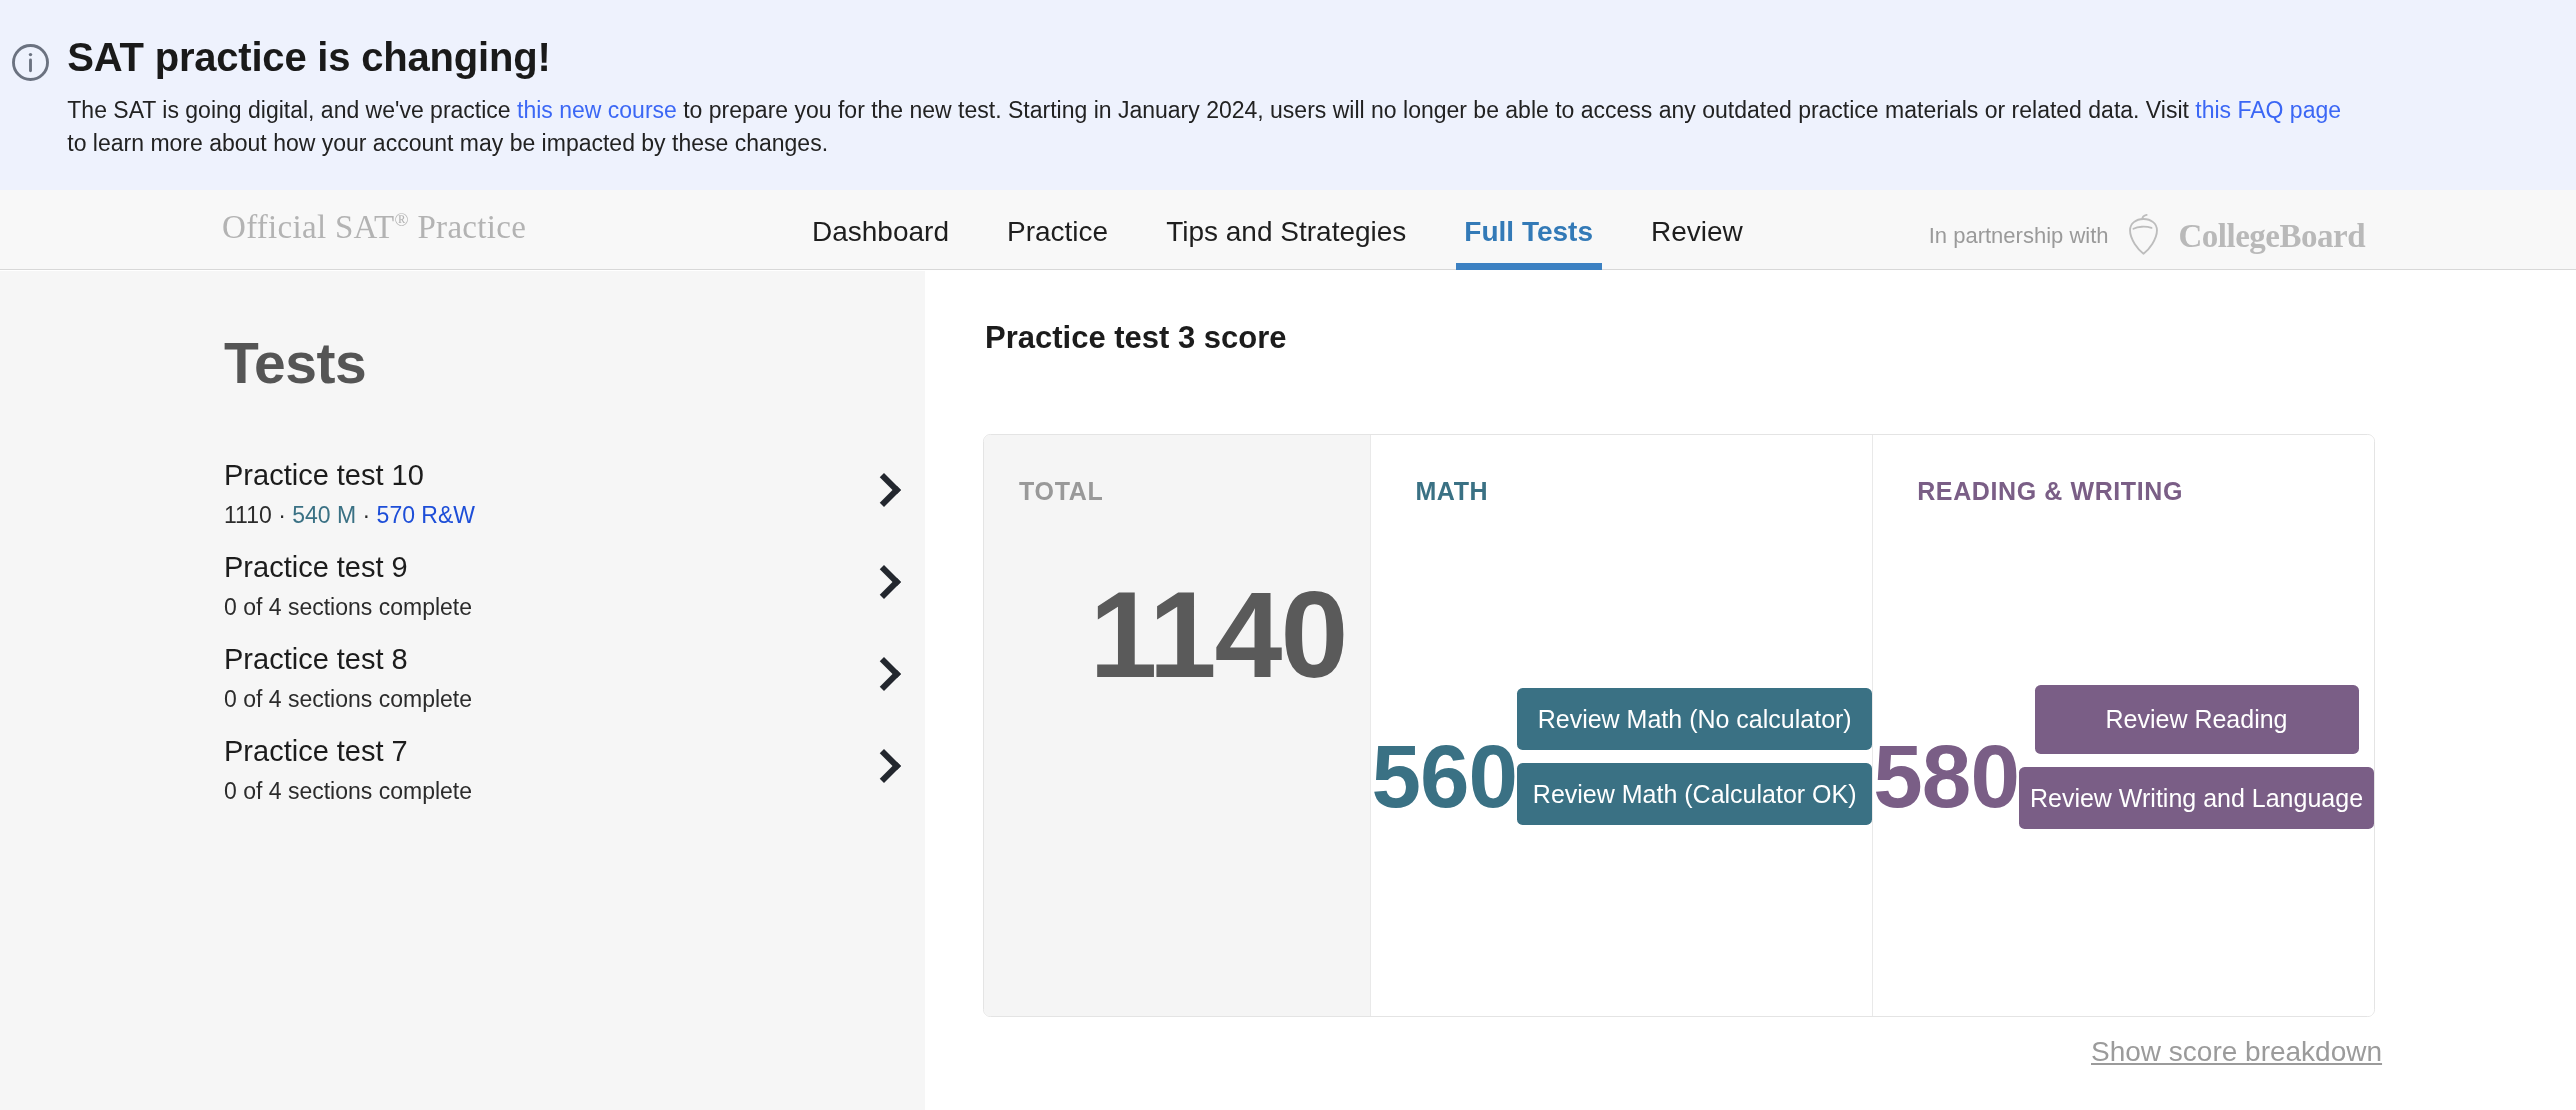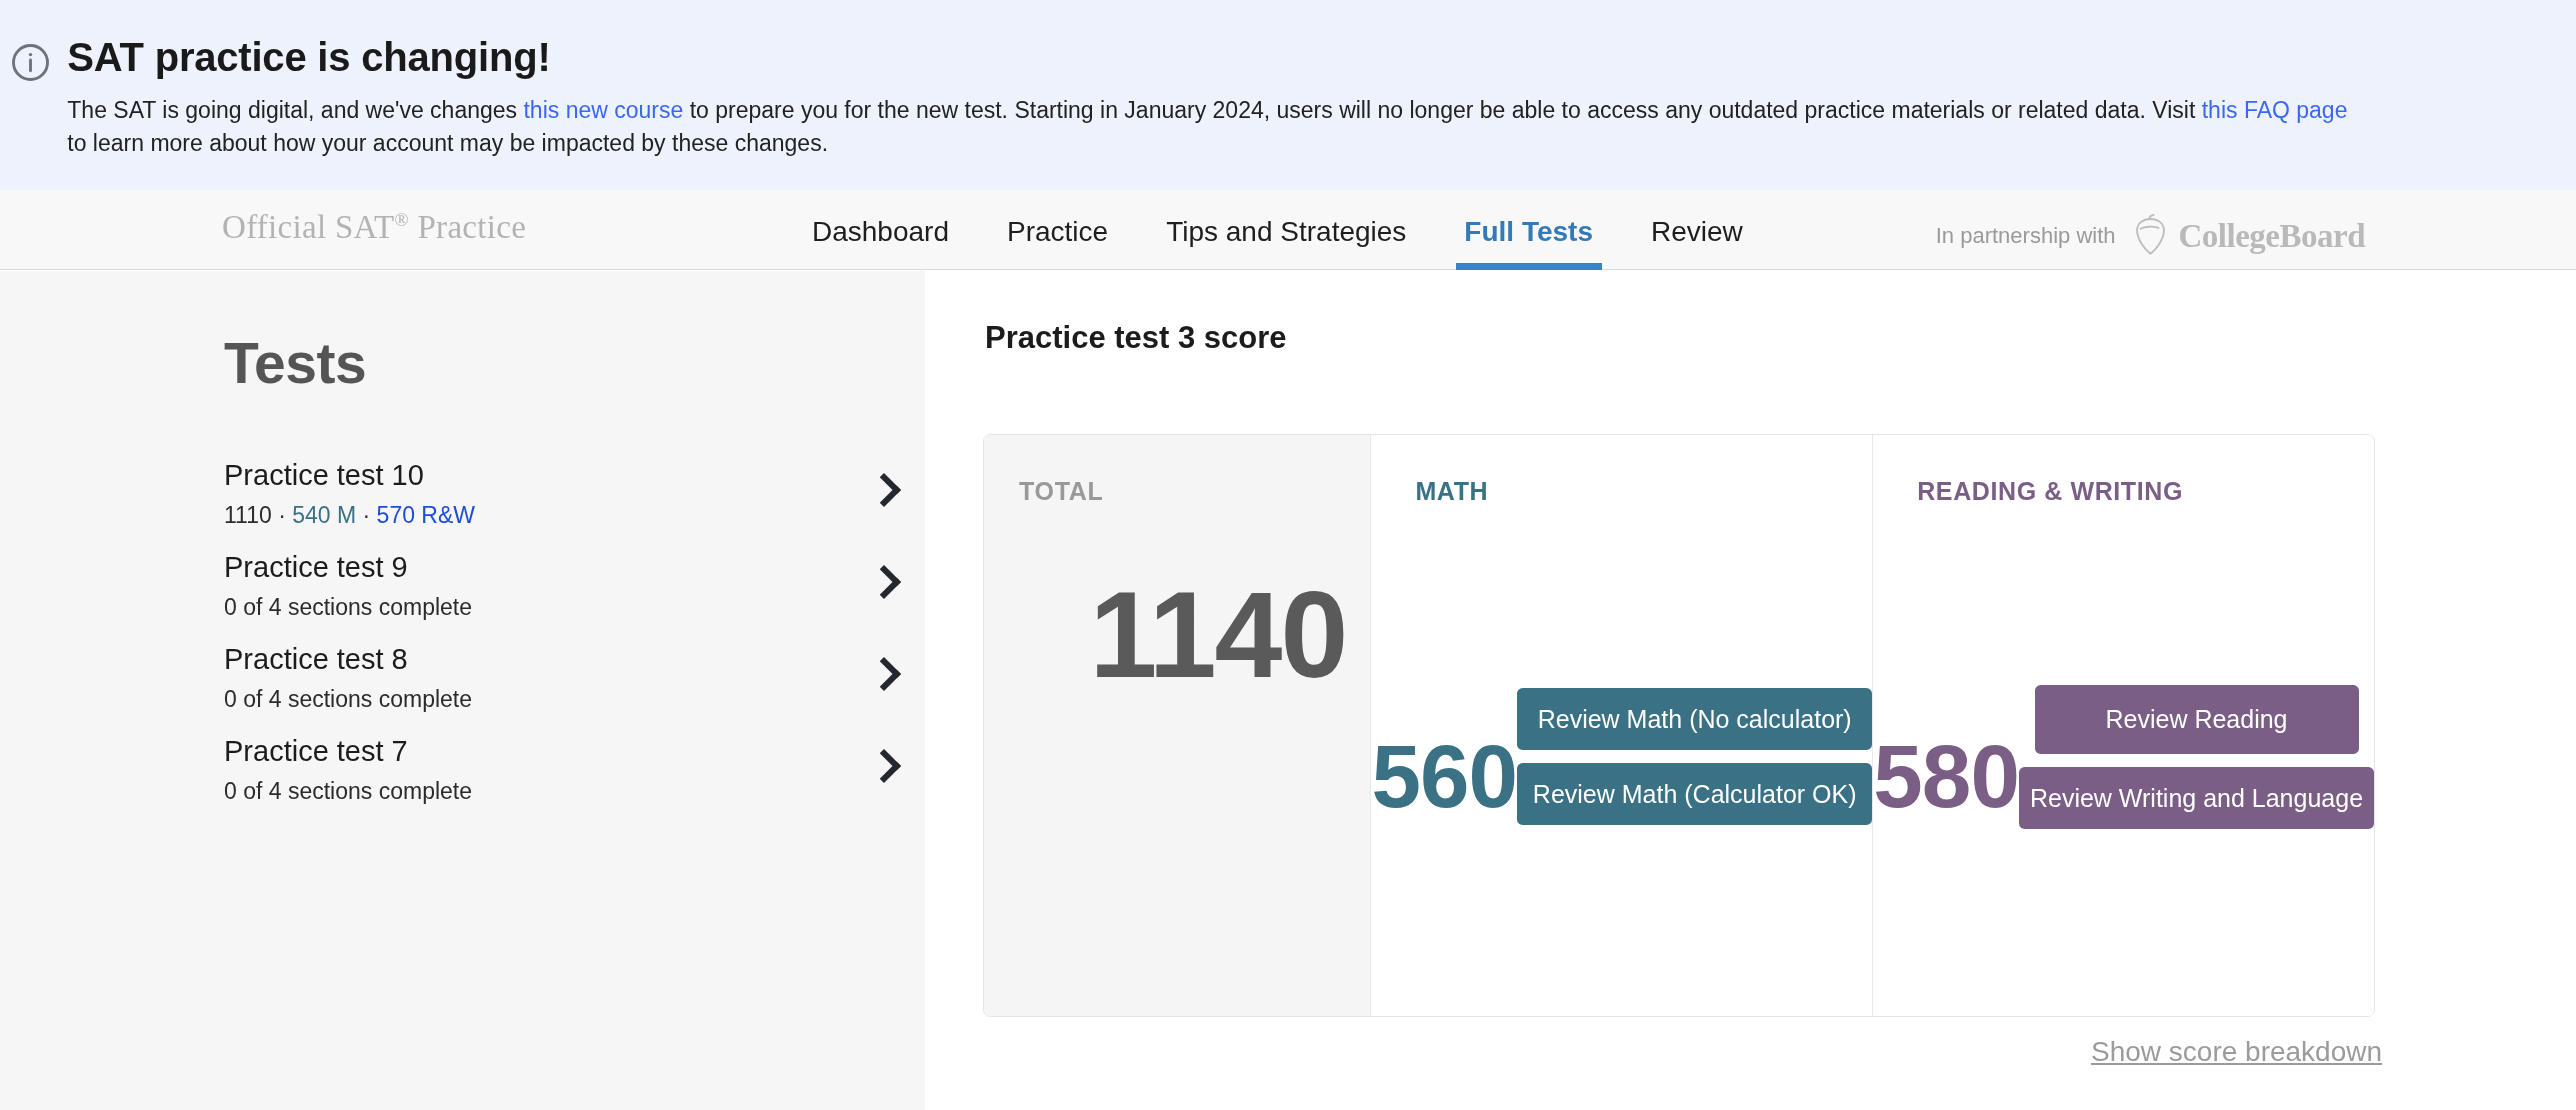--- a/index.html
+++ b/index.html
@@ -63,21 +63,21 @@
   .nav-item.active { color:#337ab7; font-weight:bold; }
   .nav-item.active::after {
     content:""; position:absolute; left:20.4px; right:20.4px; bottom:0;
     height:7.4px; background:#3c81c2;
   }
   .partner {
     position:absolute; right:211px; top:23px;
     display:flex; align-items:center; gap:15px;
   }
   .partner-label { font-size:22px; color:#9a9a9a; white-space:nowrap; }
-  .cb-logo { display:flex; align-items:center; gap:9px; }
+  .cb-logo { display:flex; align-items:center; gap:16px; }
   .cb-name {
     font-family:"Liberation Serif", serif; font-weight:bold;
     font-size:33px; color:#b9b9b9; letter-spacing:-0.5px; white-space:nowrap;
   }
 
   
   .sidebar {
     position:absolute; left:0; top:271px; width:925px; height:839px;
     background:#f6f6f6;
   }
@@ -168,21 +168,21 @@
   <div class="banner-icon">
     <svg width="43" height="43" viewBox="0 0 24 24" fill="none" stroke="#6b7280" stroke-width="1.6">
       <circle cx="12" cy="12" r="9.5"></circle>
       <circle cx="12" cy="7.6" r="0.95" fill="#6b7280" stroke="none"></circle>
       <line x1="12" y1="10.6" x2="12" y2="16.6" stroke-linecap="round"></line>
     </svg>
   </div>
   <div class="banner-body">
     <div class="banner-title">SAT practice is changing!</div>
     <div class="banner-text">
-      <span>The SAT is going digital, and we've changes </span><a class="banner-link" href="#">this new course</a><span> to prepare you for the new test. Starting in January 2024, users will no longer be able to access any outdated practice materials or related data. Visit </span><a class="banner-link" href="#">this FAQ page</a>
+      <span>The SAT is going digital, and we've practice </span><a class="banner-link" href="#">this new course</a><span> to prepare you for the new test. Starting in January 2024, users will no longer be able to access any outdated practice materials or related data. Visit </span><a class="banner-link" href="#">this FAQ page</a>
       <div class="line2">to learn more about how your account may be impacted by these changes.</div>
     </div>
   </div>
 </div>
 
 <div class="navbar">
   <div class="brand">
     <span>Official SAT</span><sup>®</sup><span> Practice</span>
   </div>
 

